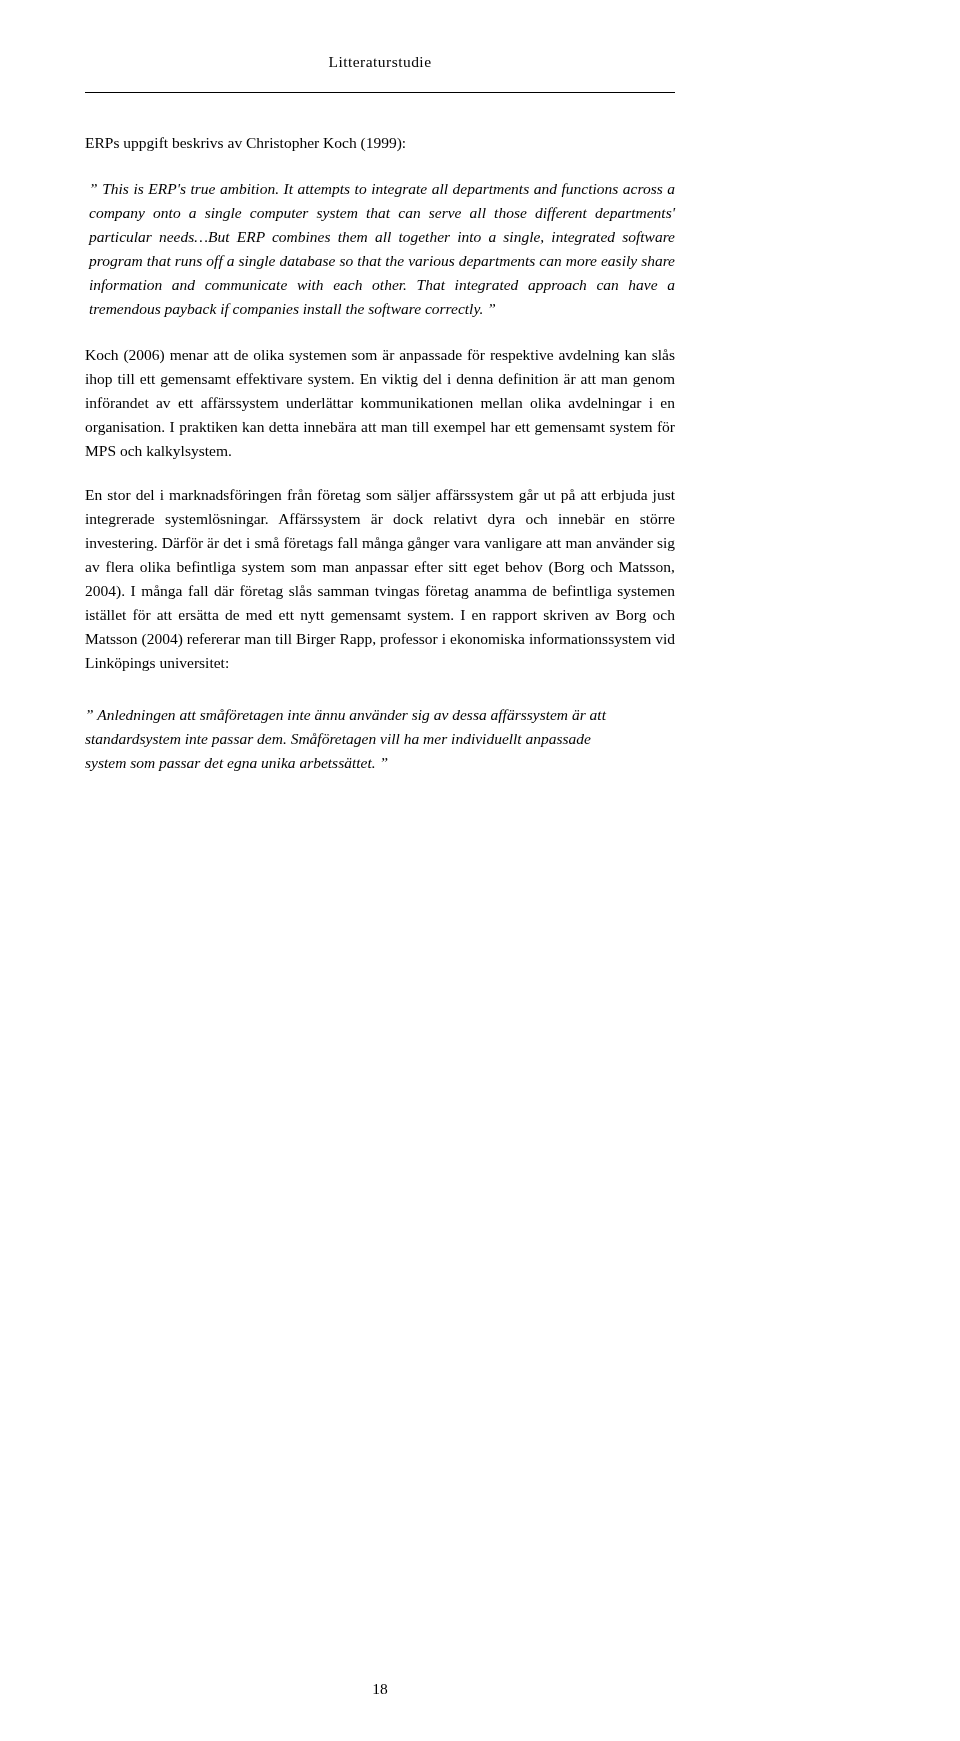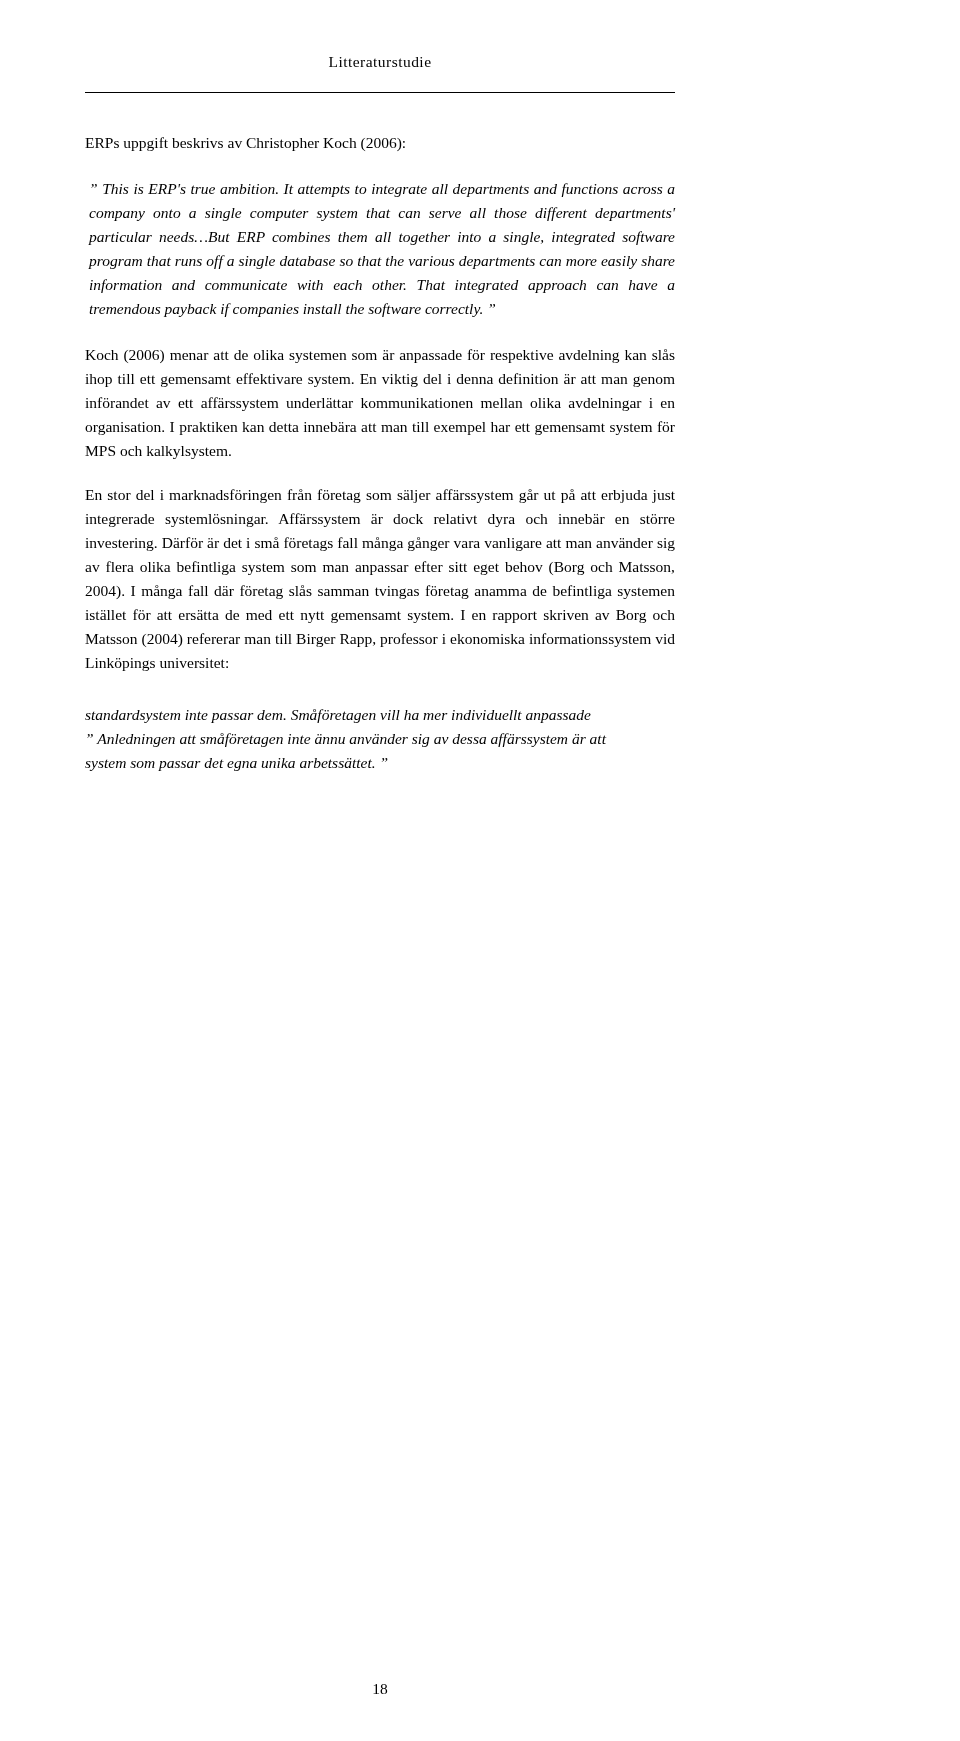--- a/index.html
+++ b/index.html
@@ -86,39 +86,39 @@
 </head>
 <body>
 
 <div class="page">
 
   <div class="page-header">
     <span class="page-header-title">Litteraturstudie</span>
   </div>
 
   <div class="content-block">
-    <p>ERPs uppgift beskrivs av Christopher Koch (2006):</p>
+    <p>ERPs uppgift beskrivs av Christopher Koch (1999):</p>
   </div>
 
   <div class="italic-block">
     <p>” This is ERP's true ambition. It attempts to integrate all departments and functions across a company onto a single computer system that can serve all those different departments' particular needs…But ERP combines them all together into a single, integrated software program that runs off a single database so that the various departments can more easily share information and communicate with each other. That integrated approach can have a tremendous payback if companies install the software correctly. ”</p>
   </div>
 
 
   <div class="paragraph">
     <p>Koch (2006) menar att de olika systemen som är anpassade för respektive avdelning kan slås ihop till ett gemensamt effektivare system. En viktig del i denna definition är att man genom införandet av ett affärssystem underlättar kommunikationen mellan olika avdelningar i en organisation. I praktiken kan detta innebära att man till exempel har ett gemensamt system för MPS och kalkylsystem.</p>
   </div>
 
   <div class="paragraph-spaced">
     <p>En stor del i marknadsföringen från företag som säljer affärssystem går ut på att erbjuda just integrerade systemlösningar. Affärssystem är dock relativt dyra och innebär en större investering. Därför är det i små företags fall många gånger vara vanligare att man använder sig av flera olika befintliga system som man anpassar efter sitt eget behov (Borg och Matsson, 2004). I många fall där företag slås samman tvingas företag anamma de befintliga systemen istället för att ersätta de med ett nytt gemensamt system. I en rapport skriven av Borg och Matsson (2004) refererar man till Birger Rapp, professor i ekonomiska informationssystem vid Linköpings universitet:</p>
   </div>
 
   <div class="quote-block">
+    <p>” Anledningen att småföretagen inte ännu använder sig av dessa affärssystem är att</p>
     <p>standardsystem inte passar dem. Småföretagen vill ha mer individuellt anpassade</p>
-    <p>” Anledningen att småföretagen inte ännu använder sig av dessa affärssystem är att</p>
     <p>system som passar det egna unika arbetssättet. ”</p>
   </div>
 
   <div class="page-footer">
     <span>18</span>
   </div>
 
 </div>
 
 </body></html>

